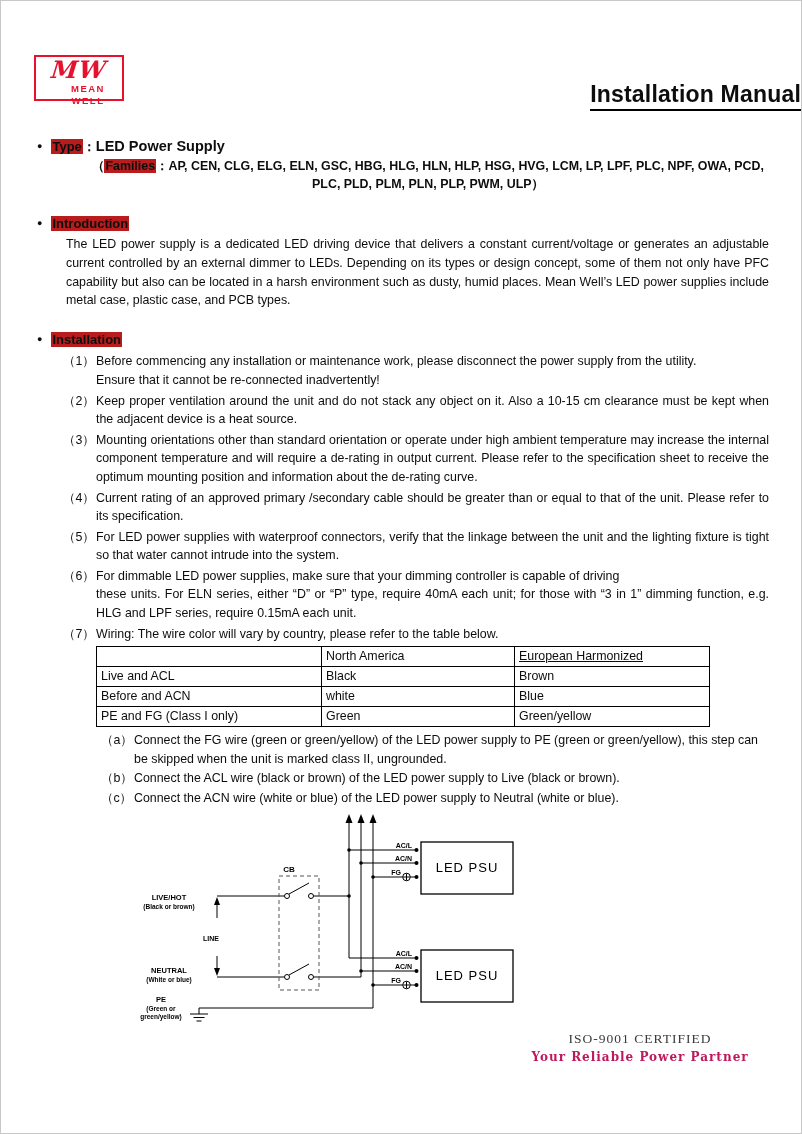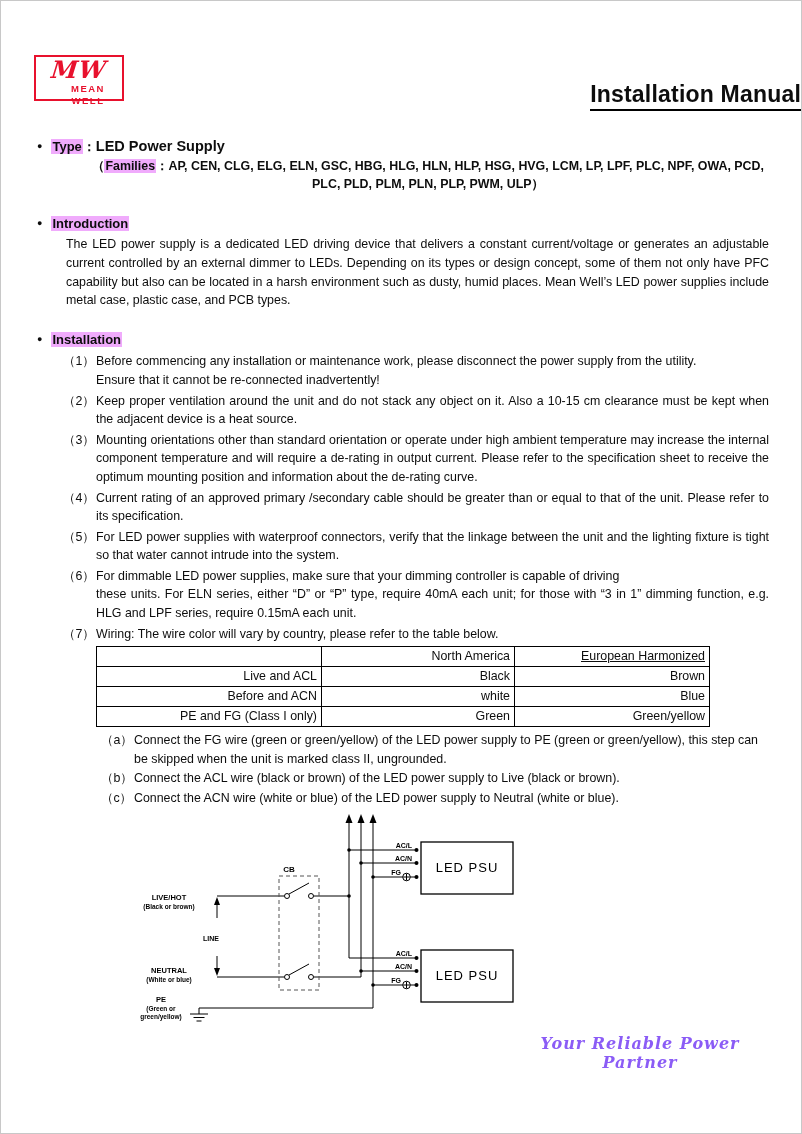--- a/index.html
+++ b/index.html
@@ -14,50 +14,50 @@
   .logo .mw { font-family:"DejaVu Serif", serif; font-style:italic; font-weight:bold;
     font-size:24px; color:#e8112d; line-height:26px; letter-spacing:1px; transform:skewX(-6deg); }
   .logo .brand { font-size:9.5px; font-weight:bold; color:#e8112d; letter-spacing:1.5px; line-height:12px;margin-left:18px; }
   
   .title-wrap { position:absolute; top:80px; left:60px; right:0; text-align:right; }
   .title { display:inline-block; font-size:23px; font-weight:bold;
     border-bottom:2px solid #000; padding-bottom:1px; letter-spacing:0.2px; }
   
   .content { position:absolute; top:136px; left:36px; right:32px;
     font-size:12.4px; line-height:18.6px; }
-  .hl { background:#f0abfc; padding:0 1px; }
+  .hl { background:#b91c1c; padding:0 1px; }
   .bullet { font-size:9px; vertical-align:2px; margin-right:9px; }
   .sec-head { font-size:13px; font-weight:bold; }
   .type-line { font-weight:bold; }
   .type-value { font-size:14.5px; }
   .families { font-weight:bold; text-align:center; padding-left:50px; }
   .intro-body { margin-left:29px; text-align:justify; margin-top:2px; }
   .block-gap-sm { margin-top:20px; }
   .block-gap { margin-top:20px; }
   .items { margin-left:26px; margin-top:3px; }
   .item { display:flex; margin-bottom:2px; }
   .item .num { flex:0 0 33px; }
   .item .body { flex:1; white-space:pre-line; text-align:justify; }
   table.wiring { border-collapse:collapse; margin:3px 0 4px 59px; }
-  table.wiring td { border:1px solid #000; text-align:right; height:19px;
+  table.wiring td { border:1px solid #000; text-align:left; height:19px;
     padding:0 4px; font-size:12.4px; }
   .col-label { width:216px; } .col-na { width:184px; } .col-eu { width:186px;text-decoration:underline; }
   .substeps { margin-left:64px; margin-top:2px; }
   .substep { display:flex; margin-bottom:1px; }
   .substep .num { flex:0 0 33px; }
   .substep .body { flex:1; }
   
   .diagram { position:relative; height:236px; margin-top:4px; }
   .diagram svg { position:absolute; left:92px; top:0; }
   
   .footer { position:absolute; top:1030px; right:36px; width:250px; text-align:center; }
   .footer .iso { font-family:"Liberation Serif", serif; font-size:13.5px;
     letter-spacing:1px; color:#3a3a3a; }
-  .footer .slogan { font-family:"DejaVu Serif", serif; font-style:italic; font-weight:bold;
-    font-size:16px; letter-spacing:1px; color:#8b5cf6; margin-top:3px; }
+  .footer .slogan { font-family:"DejaVu Serif", serif; font-weight:bold;
+    font-size:12px; letter-spacing:1px; color:#be185d; margin-top:3px; }
 </style>
 </head>
 <body>
 
 <div class="page">
 
   <div class="logo">
     <div class="mw">MW</div>
     <div class="brand">MEAN WELL</div>
   </div>
@@ -275,16 +275,17 @@
           <text x="283" y="157" font-size="7" font-weight="bold" text-anchor="end">AC/N</text>
           <text x="272" y="171" font-size="7" font-weight="bold" text-anchor="end">FG</text>
           <text x="338" y="168" font-size="13" letter-spacing="1" text-anchor="middle">LED PSU</text>
         </g>
       </svg>
     </div>
 
   </div>
 
   <div class="footer">
+    <div class="iso">ISO-9001 CERTIFIED</div>
     <div class="slogan">Your Reliable Power Partner</div>
   </div>
 
 </div>
 
 </body></html>

